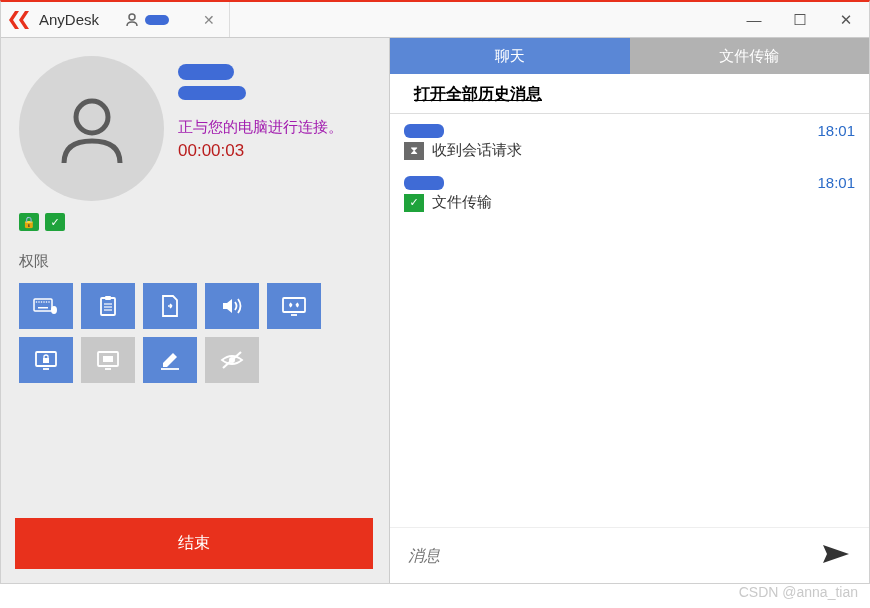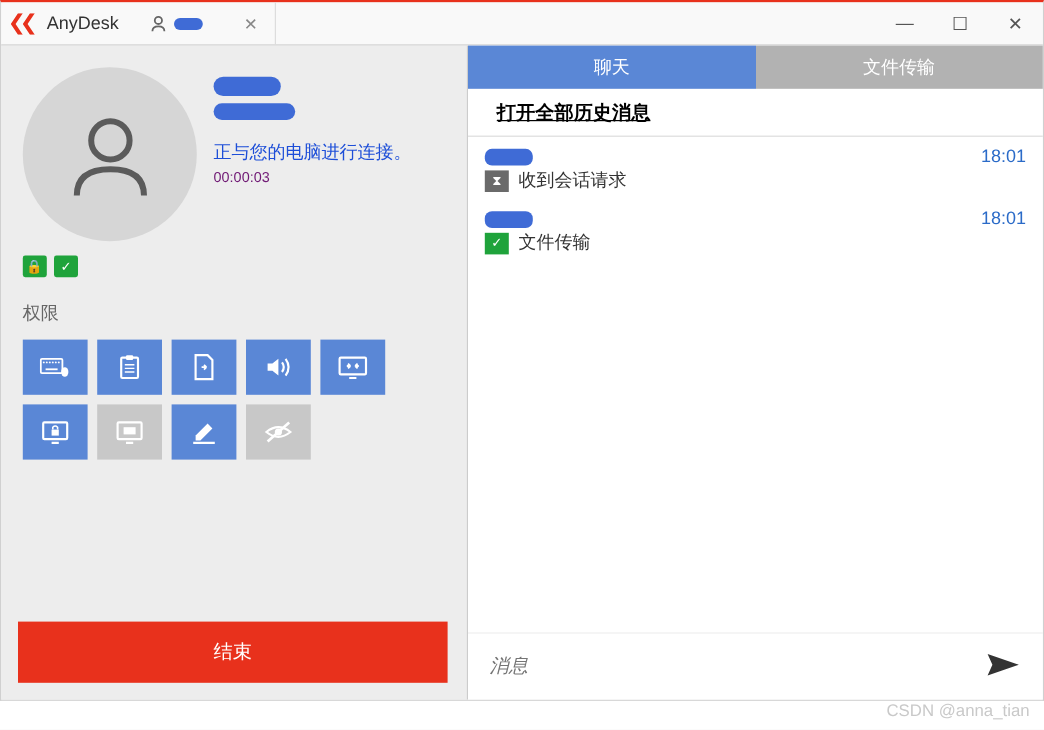--- a/index.html
+++ b/index.html
@@ -15,22 +15,22 @@
 .spacer { flex: 1; }
 .win-btn { width: 46px; display: flex; align-items: center; justify-content: center; color: #555; font-size: 15px; cursor: pointer; }
 .body { flex: 1; display: flex; min-height: 0; }
 .left { width: 388px; background: #ededed; display: flex; flex-direction: column; padding: 18px; }
 .profile-row { display: flex; gap: 14px; }
 .avatar { width: 145px; height: 145px; border-radius: 50%; background: #d6d6d6; display: flex; align-items: center; justify-content: center; }
 .info-col { flex: 1; display: flex; flex-direction: column; gap: 4px; padding-top: 8px; }
 .blob { background: #3f6bd6; border-radius: 8px; }
 .blob.b1 { width: 56px; height: 16px; }
 .blob.b2 { width: 68px; height: 14px; margin-top: 2px; }
-.conn-text { font-size: 15px; color: #1d4ed8; margin-top: 14px; }
-.timer { font-size: 12px; color: #701a75; }
+.conn-text { font-size: 15px; color: #a21caf; margin-top: 14px; }
+.timer { font-size: 17px; color: #b91c1c; }
 .status-icons { display: flex; gap: 6px; margin-top: 12px; }
 .si { width: 20px; height: 18px; display: flex; align-items: center; justify-content: center; border-radius: 2px; font-size: 11px; color: #fff; }
 .si.green { background: #1fa33b; }
 .section-label { margin-top: 21px; font-size: 15px; color: #666; }
 .perm-grid { margin-top: 12px; display: flex; flex-wrap: wrap; gap: 8px; }
 .perm { width: 54px; height: 46px; display: flex; align-items: center; justify-content: center; cursor: pointer; }
 .perm.on { background: #5a87d6; }
 .perm.off { background: #c8c8c8; }
 .perm svg { fill: #fff; }
 .left-spacer { flex: 1; }

